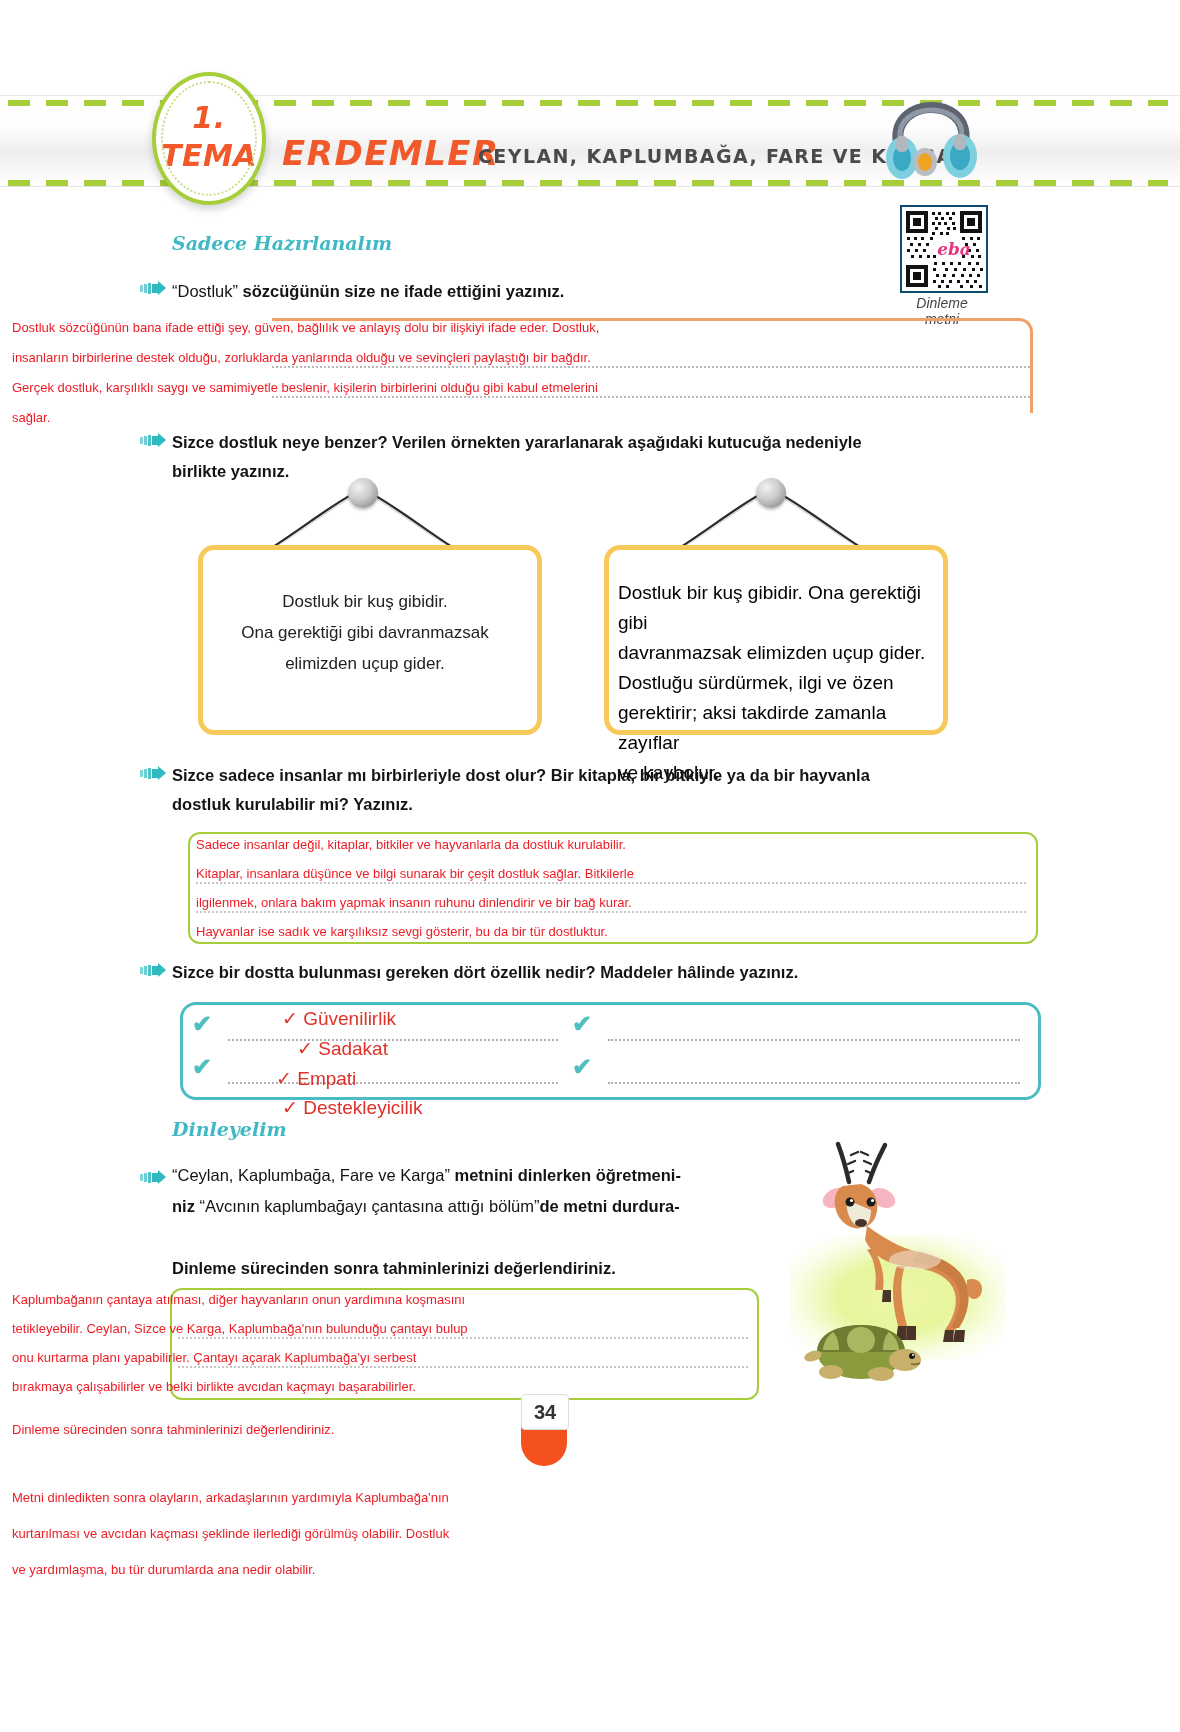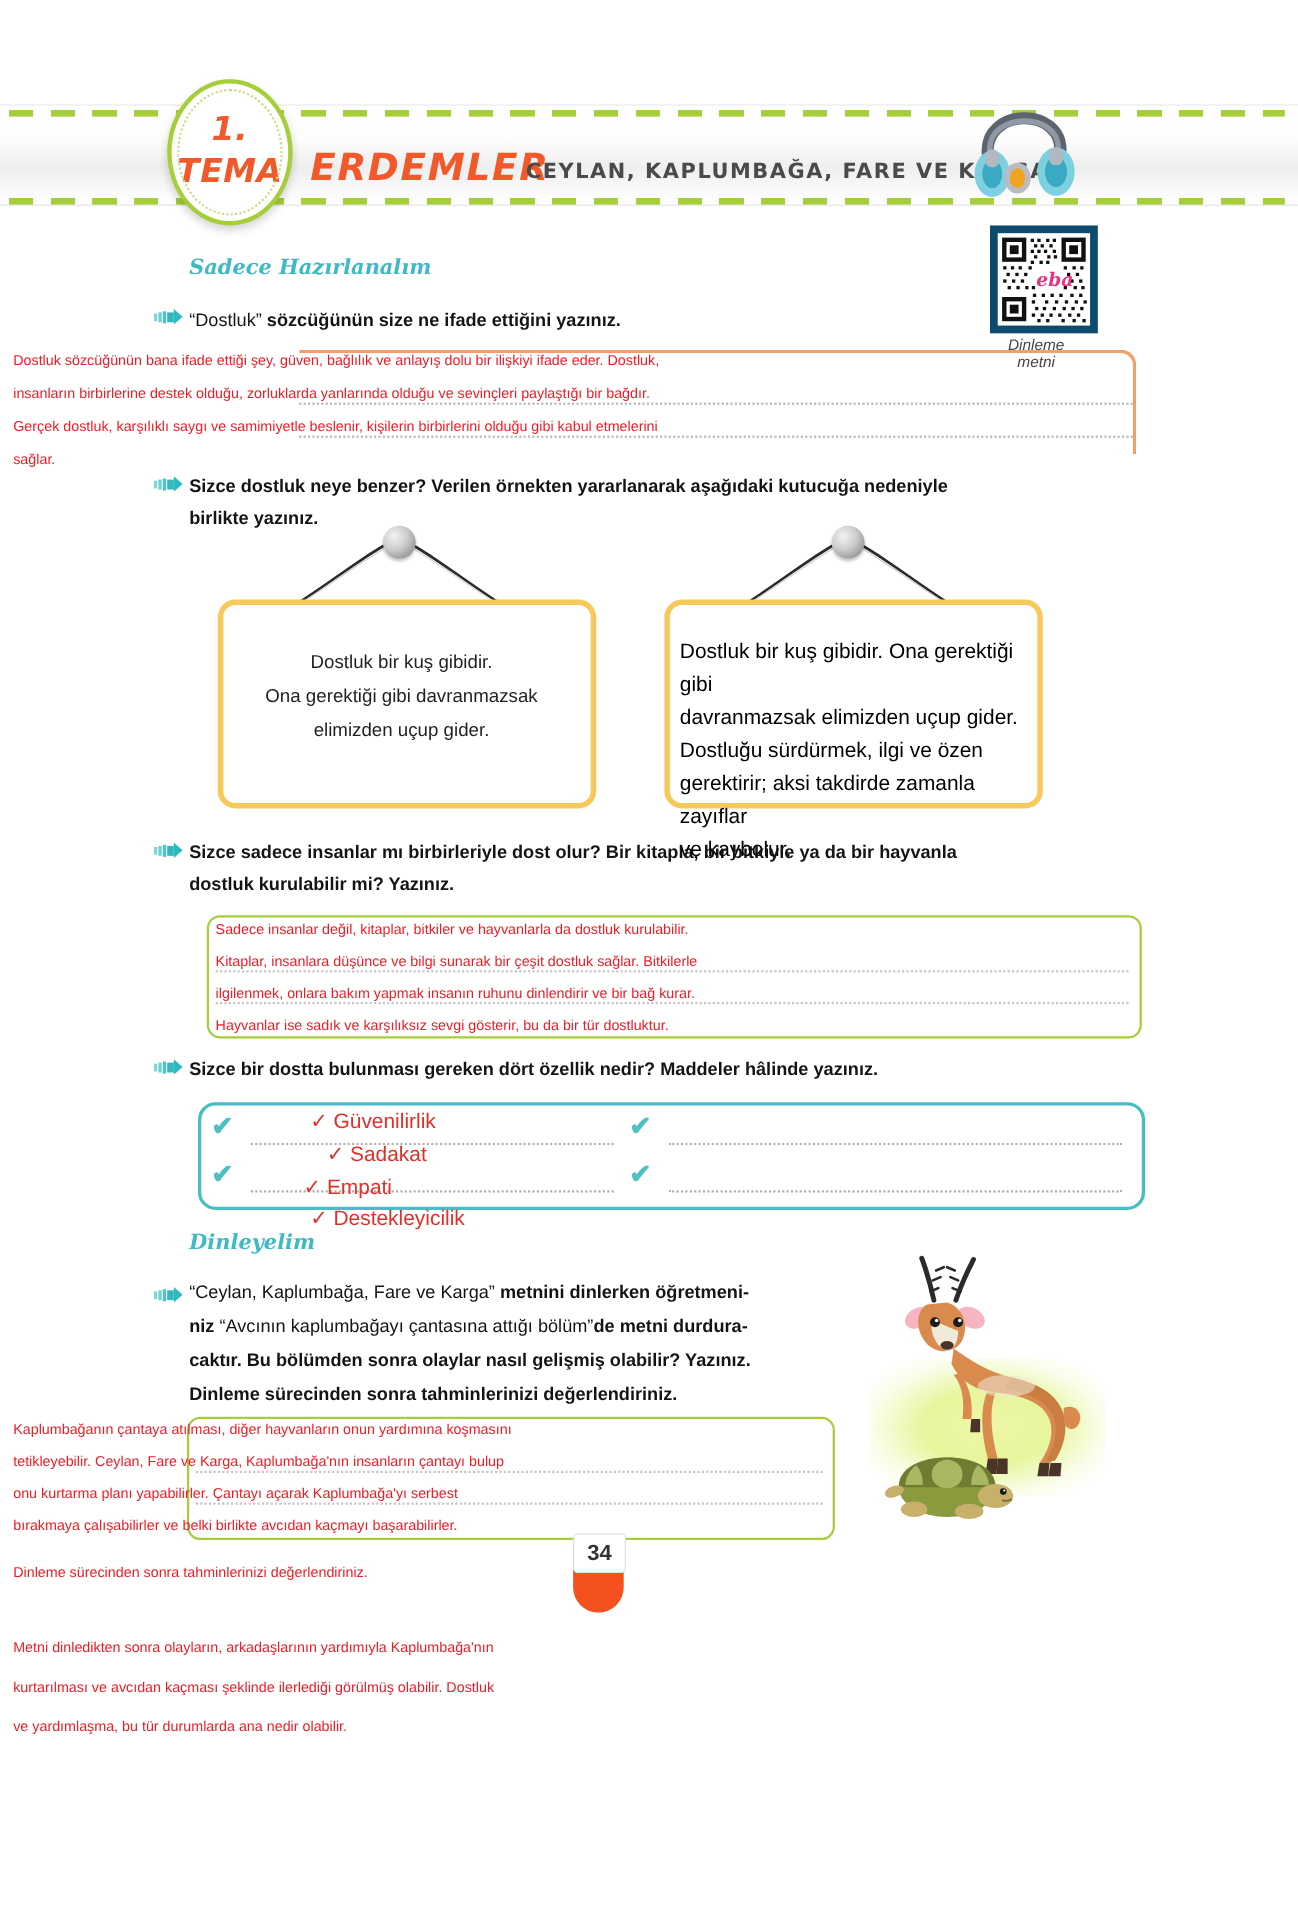--- a/index.html
+++ b/index.html
@@ -54,21 +54,21 @@
     position:absolute;left:478px;top:145px;
     font-size:19px;font-weight:bold;color:#4a4a4a;
     letter-spacing:1.4px;z-index:6;
     font-family:"DejaVu Sans",sans-serif;
   }
   
   .headphones{position:absolute;left:880px;top:78px;width:100px;height:105px;z-index:7;}
 
   
   .qr-wrap{position:absolute;left:900px;top:205px;width:84px;}
-  .qr-box{width:84px;height:84px;border:7px solid #0c4a6e;background:#e5e5e5;position:relative;overflow:hidden;}
+  .qr-box{width:84px;height:84px;border:2px solid #0c4a6e;background:#be185d;position:relative;overflow:hidden;}
   .qr-caption{
     margin-top:2px;text-align:center;font-size:14px;color:#444;font-style:italic;
   }
 
   
   .section-title{
     position:absolute;
     font-size:19px;font-weight:bold;font-style:italic;color:#3fb9c4;
     font-family:"DejaVu Serif",serif;
   }
@@ -449,30 +449,30 @@
 <svg class="q-arrow" style="left:140px;top:1170px;" viewBox="0 0 26 14">
   <rect x="0" y="4" width="3" height="7" fill="#7fd6d8"></rect>
     <rect x="4" y="3" width="3" height="9" fill="#6ecfd2"></rect>
   <rect x="8" y="2" width="3" height="11" fill="#4fc3c8"></rect>
     <rect x="12" y="3" width="6" height="9" fill="#2fb9c0"></rect>
   <path d="M18 0 L26 7 L18 14 Z" fill="#2fb9c0"></path>
 </svg>
 <div class="q-text" style="left:172px;top:1160px;width:600px;line-height:31px;">
   <span class="reg">“Ceylan, Kaplumbağa, Fare ve Karga” </span><b>metnini dinlerken öğretmeni-</b><br>
   <b>niz </b><span class="reg">“Avcının kaplumbağayı çantasına attığı bölüm”</span><b>de metni durdura-</b><br>
-  <b>caktır. Bu bölümden sonra olaylar nasıl gelişmiş olabilir? Yazınız.</b><br>
+  <br>
   <b>Dinleme sürecinden sonra tahminlerinizi değerlendiriniz.</b>
 </div>
 
 <div class="box-green" style="left:170px;top:1288px;width:585px;height:108px;"></div>
 <div class="dotted-rule" style="left:178px;top:1337px;width:570px;border-bottom:2px dotted #c6c6c6;"></div>
 <div class="dotted-rule" style="left:178px;top:1366px;width:570px;border-bottom:2px dotted #c6c6c6;"></div>
 <div class="ans" style="left:12px;top:1285px;width:760px;line-height:29px;">
   <div>Kaplumbağanın çantaya atılması, diğer hayvanların onun yardımına koşmasını</div>
-  <div>tetikleyebilir. Ceylan, Fare ve Karga, Kaplumbağa'nın insanların çantayı bulup</div>
+  <div>tetikleyebilir. Ceylan, Sizce ve Karga, Kaplumbağa'nın bulunduğu çantayı bulup</div>
   <div>onu kurtarma planı yapabilirler. Çantayı açarak Kaplumbağa'yı serbest</div>
   <div>bırakmaya çalışabilirler ve belki birlikte avcıdan kaçmayı başarabilirler.</div>
 </div>
 
 <div class="ans" style="left:12px;top:1415px;width:760px;">Dinleme sürecinden sonra tahminlerinizi değerlendiriniz.</div>
 
 <div class="ans" style="left:12px;top:1480px;width:760px;line-height:36px;">
   <div>Metni dinledikten sonra olayların, arkadaşlarının yardımıyla Kaplumbağa'nın</div>
   <div>kurtarılması ve avcıdan kaçması şeklinde ilerlediği görülmüş olabilir. Dostluk</div>
   <div>ve yardımlaşma, bu tür durumlarda ana nedir olabilir.</div>

